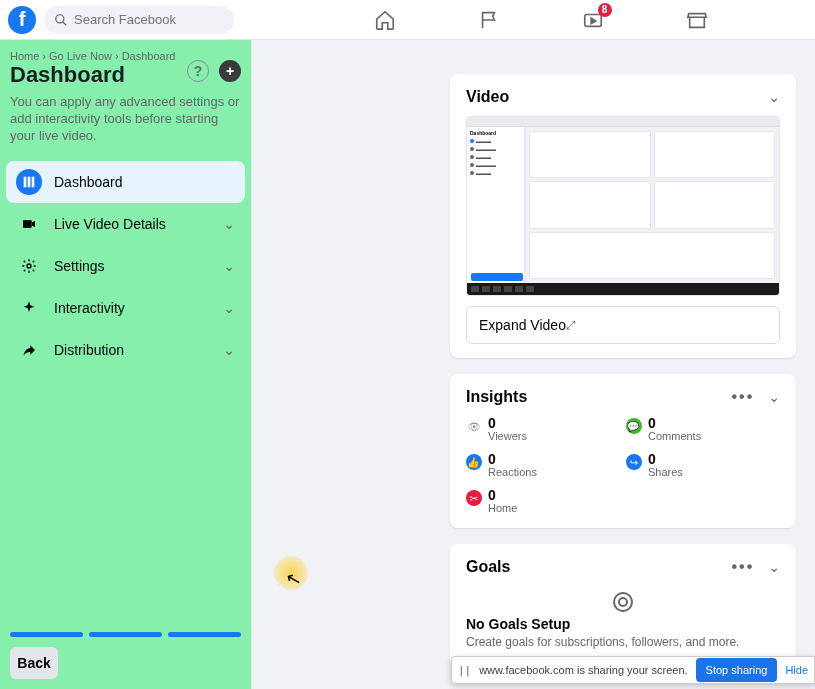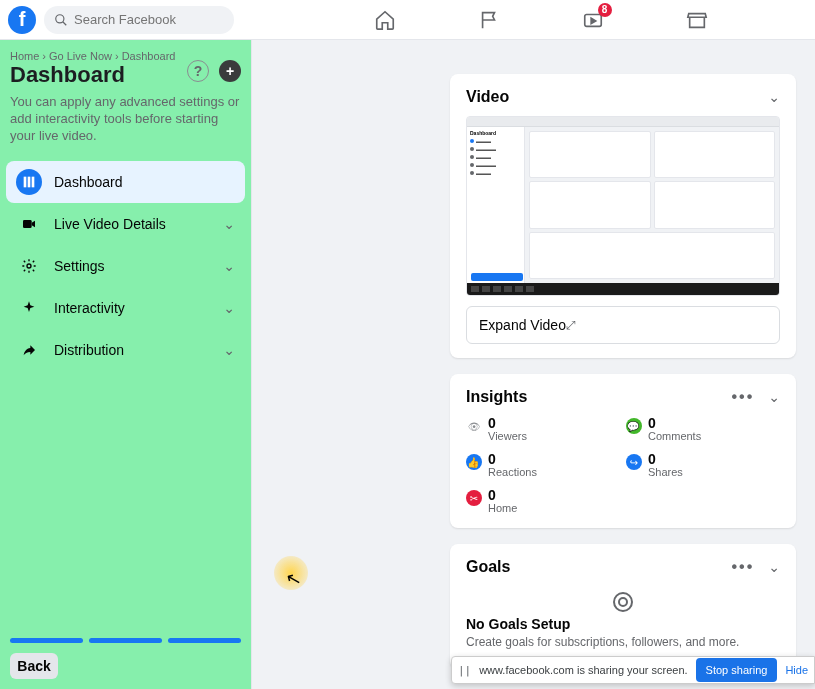--- a/index.html
+++ b/index.html
@@ -35,21 +35,21 @@
 .nav-ico { width: 26px; height: 26px; border-radius: 50%; display: flex; align-items: center; justify-content: center; }
 .nav-item.active .nav-ico { background: #1877f2; }
 .nav-ico svg { width: 16px; height: 16px; }
 .nav-label { flex: 1; font-weight: 500; }
 .chev { color: #65676b; }
 
 .sb-footer { margin-top: auto; padding: 10px; }
 .progress-dots { display: flex; gap: 6px; margin-bottom: 10px; }
 .progress-dots span { flex: 1; height: 5px; border-radius: 3px; background: #1877f2; }
 .btn-row { display: flex; gap: 8px; }
-.btn { flex: 1; height: 26px; border-radius: 6px; border: 0; font-weight: 600; font-size: 14px; cursor: pointer; }
+.btn { flex: 1; height: 32px; border-radius: 6px; border: 0; font-weight: 600; font-size: 14px; cursor: pointer; }
 .btn-back { background: #e4e6eb; color: #050505; flex: 0 0 48px; }
 .btn-go { background: #1877f2; color: #fff; }
 
 
 .main { flex: 1; padding: 18px; overflow: auto; position: relative; }
 .cursor-highlight { position: absolute; width: 34px; height: 34px; background: radial-gradient(#ffd54f, rgba(255,213,79,0)); border-radius: 50%; top: 516px; left: 22px; }
 .cursor-arrow { position: absolute; top: 528px; left: 34px; font-size: 18px; color: #000; transform: rotate(-15deg); pointer-events: none; }
 
 .card { background: #fff; border-radius: 8px; box-shadow: 0 1px 2px rgba(0,0,0,0.1); margin-left: 180px; margin-bottom: 14px; padding: 14px 16px; width: 346px; margin-top: 16px; }
 .card-head { display: flex; align-items: center; justify-content: space-between; margin-bottom: 10px; }

